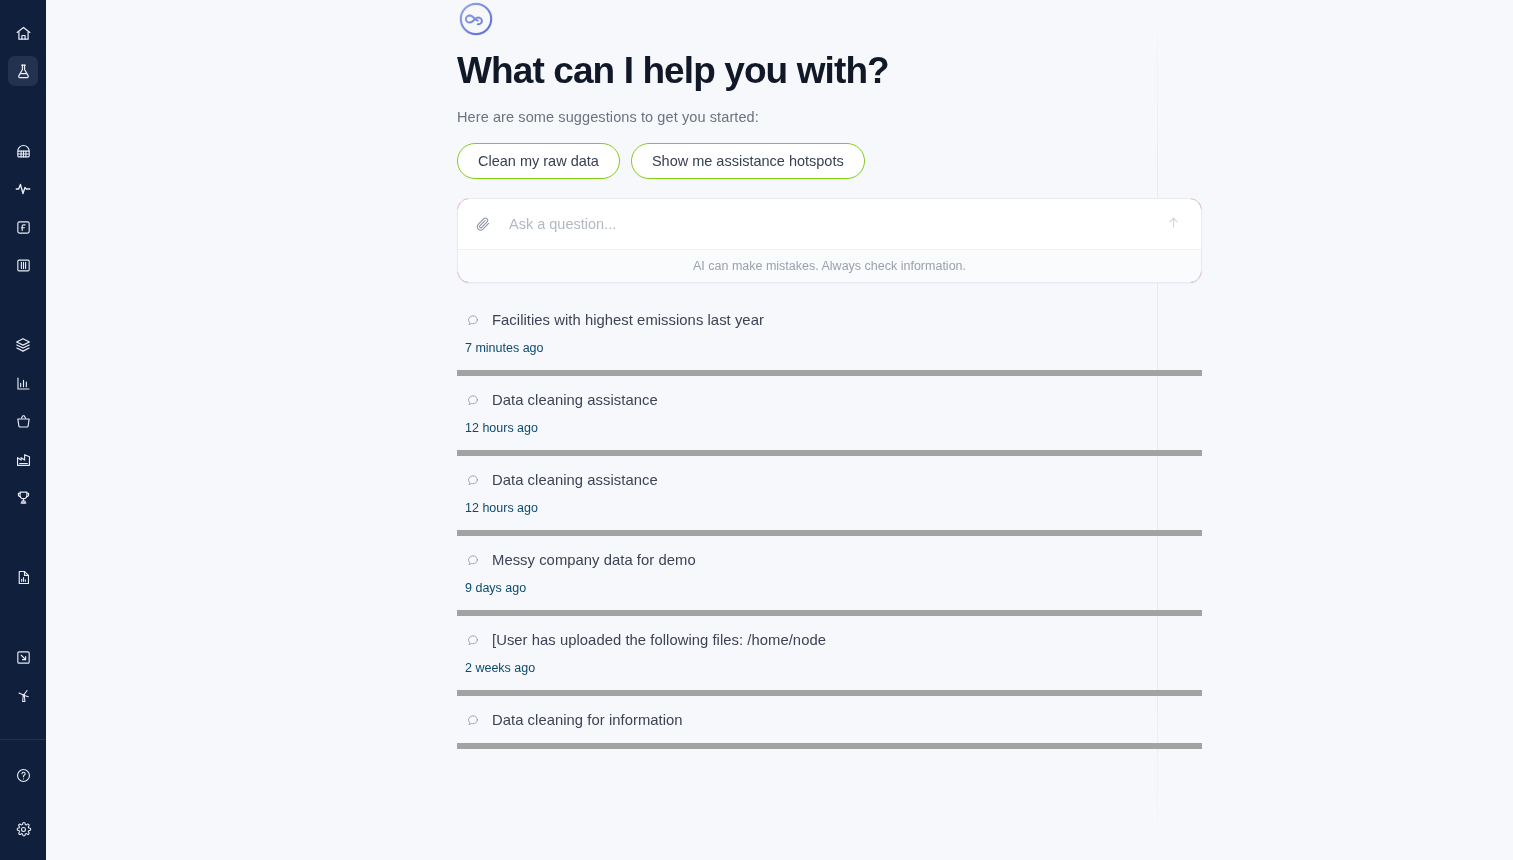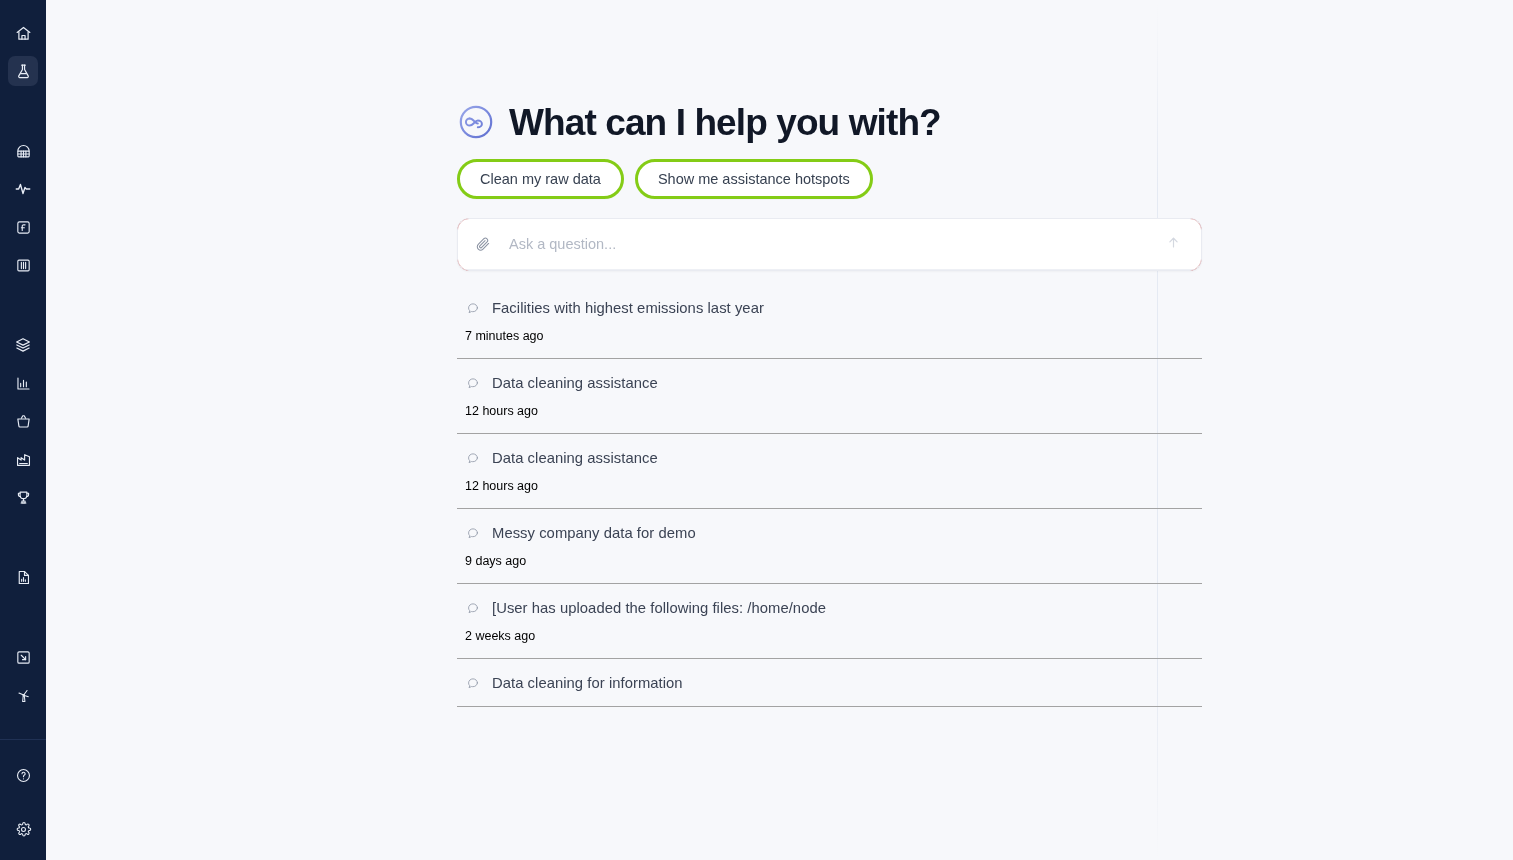--- a/index.html
+++ b/index.html
@@ -67,24 +67,24 @@
     position: absolute;
     left: 1111px;
     top: 0;
     width: 1px;
     height: 860px;
     background: linear-gradient(to bottom, rgba(225,230,240,0) 0%, rgba(223,229,240,.75) 22%, rgba(223,229,240,.75) 78%, rgba(225,230,240,0) 100%);
   }
 
   .headline-row {
     display: flex;
-    align-items: flex-end;
+    align-items: flex-start;
     gap: 14px;
-    margin-top: 103px;
     margin-left: 46px;
+    flex-direction: column;
   }
   .brand-logo { width: 38px; height: 38px; flex: 0 0 38px; }
   .headline {
     font-size: 37px;
     line-height: 1;
     font-weight: 700;
     letter-spacing: -0.9px;
     color: #111827;
   }
 
@@ -98,21 +98,21 @@
 
   .chips {
     margin-left: 46px;
     margin-top: 18px;
     display: flex;
     gap: 11px;
     flex-wrap: nowrap;
   }
   .chip {
     background: #ffffff;
-    border: 3px solid #84cc16;
+    border: 1px solid #84cc16;
     border-radius: 999px;
     padding: 9px 20px;
     font-size: 14.5px;
     color: #374151;
     white-space: nowrap;
     cursor: pointer;
     box-shadow: 0 1px 1px rgba(16,24,40,.02);
   }
 
   
@@ -178,21 +178,21 @@
     font-size: 14.5px;
     color: #8a91a0;
   }
   .sessions {
     margin-left: 46px;
     margin-top: 13px;
     width: 745px;
   }
   .session {
     padding: 16px 0 15px 0;
-    border-bottom: 1px solid #a3a3a3;
+    border-bottom: 6px solid #a3a3a3;
     cursor: pointer;
   }
   .session-head {
     display: flex;
     align-items: center;
     gap: 12px;
     padding-left: 8px;
   }
   .bubble-icon {
     width: 15px; height: 15px;
@@ -202,21 +202,21 @@
   }
   .session-title {
     font-size: 14.8px;
     color: #3b4354;
     letter-spacing: .05px;
   }
   .session-time {
     margin-top: 13px;
     padding-left: 8px;
     font-size: 12.5px;
-    color: #000000;
+    color: #0c4a6e;
   }
 </style>
 </head>
 <body>
 
 <div class="app">
 
   <nav class="sidebar">
 
     <div class="sb-group" style="padding-top:14px;">
@@ -410,20 +410,21 @@
               </linearGradient>
             </defs>
             <circle cx="20" cy="20" r="16" stroke="url(#lg)" stroke-width="2.3"></circle>
             <path d="M13.4 16.2c-2.2 0-4 1.7-4 3.8s1.8 3.8 4 3.8c1.6 0 2.8-.9 4-2.2 1.4-1.5 2.6-3.2 4.5-3.2 2.4 0 4.3 1.6 4.3 3.6s-1.9 3.6-4.3 3.6" stroke="url(#lg)" stroke-width="2.1" stroke-linecap="round" fill="none"></path>
             <path d="M13.4 16.2c1.6 0 2.8.9 4 2.2 1.4 1.5 2.6 3.2 4.5 3.2" stroke="url(#lg)" stroke-width="2.1" stroke-linecap="round" fill="none"></path>
           </svg>
         </span>
         <h1 class="headline">What can I help you with?</h1>
       </div>
 
+      <div class="subhead">Here are some suggestions to get you started:</div>
 
       <div class="chips">
         <button class="chip">Clean my raw data</button>
         <button class="chip">Show me assistance hotspots</button>
       </div>
 
       <div class="composer">
         <div class="composer-row">
           <span class="clip-btn">
             <svg width="16" height="16" viewBox="0 0 24 24" fill="none" stroke="currentColor" stroke-width="1.6" stroke-linecap="round" stroke-linejoin="round">
@@ -433,20 +434,21 @@
           <input class="ask-input" type="text" value="" placeholder="Ask a question..." style="">
           <button class="send-btn">
             <span>
               <svg width="15" height="15" viewBox="0 0 24 24" fill="none" stroke="currentColor" stroke-width="1.9" stroke-linecap="round" stroke-linejoin="round">
                 <path d="M12 19.2V5.2"></path>
                   <path d="m6.2 11 5.8-5.8 5.8 5.8"></path>
               </svg>
             </span>
           </button>
         </div>
+        <div class="composer-foot">AI can make mistakes. Always check information.</div>
       </div>
 
 
       <div class="sessions">
 
         <div class="session">
           <div class="session-head">
             <span class="bubble-icon">
               <svg width="14" height="14" viewBox="0 0 24 24" fill="none" stroke="currentColor" stroke-width="1.6" stroke-linecap="round" stroke-linejoin="round">
                 <path d="M19.6 11.3c0 3.9-3.4 7-7.6 7a8.6 8.6 0 0 1-2.4-.3L5.2 20l1.3-3.3a6.7 6.7 0 0 1-2.1-4.8c0-3.9 3.4-7 7.6-7s7.6 3.1 7.6 7z"></path>

